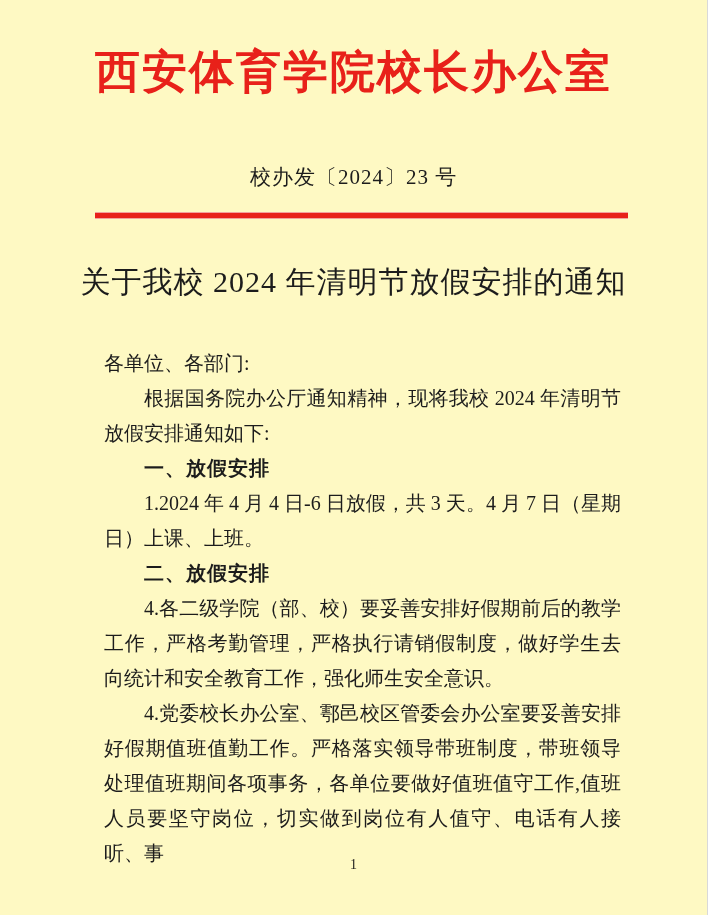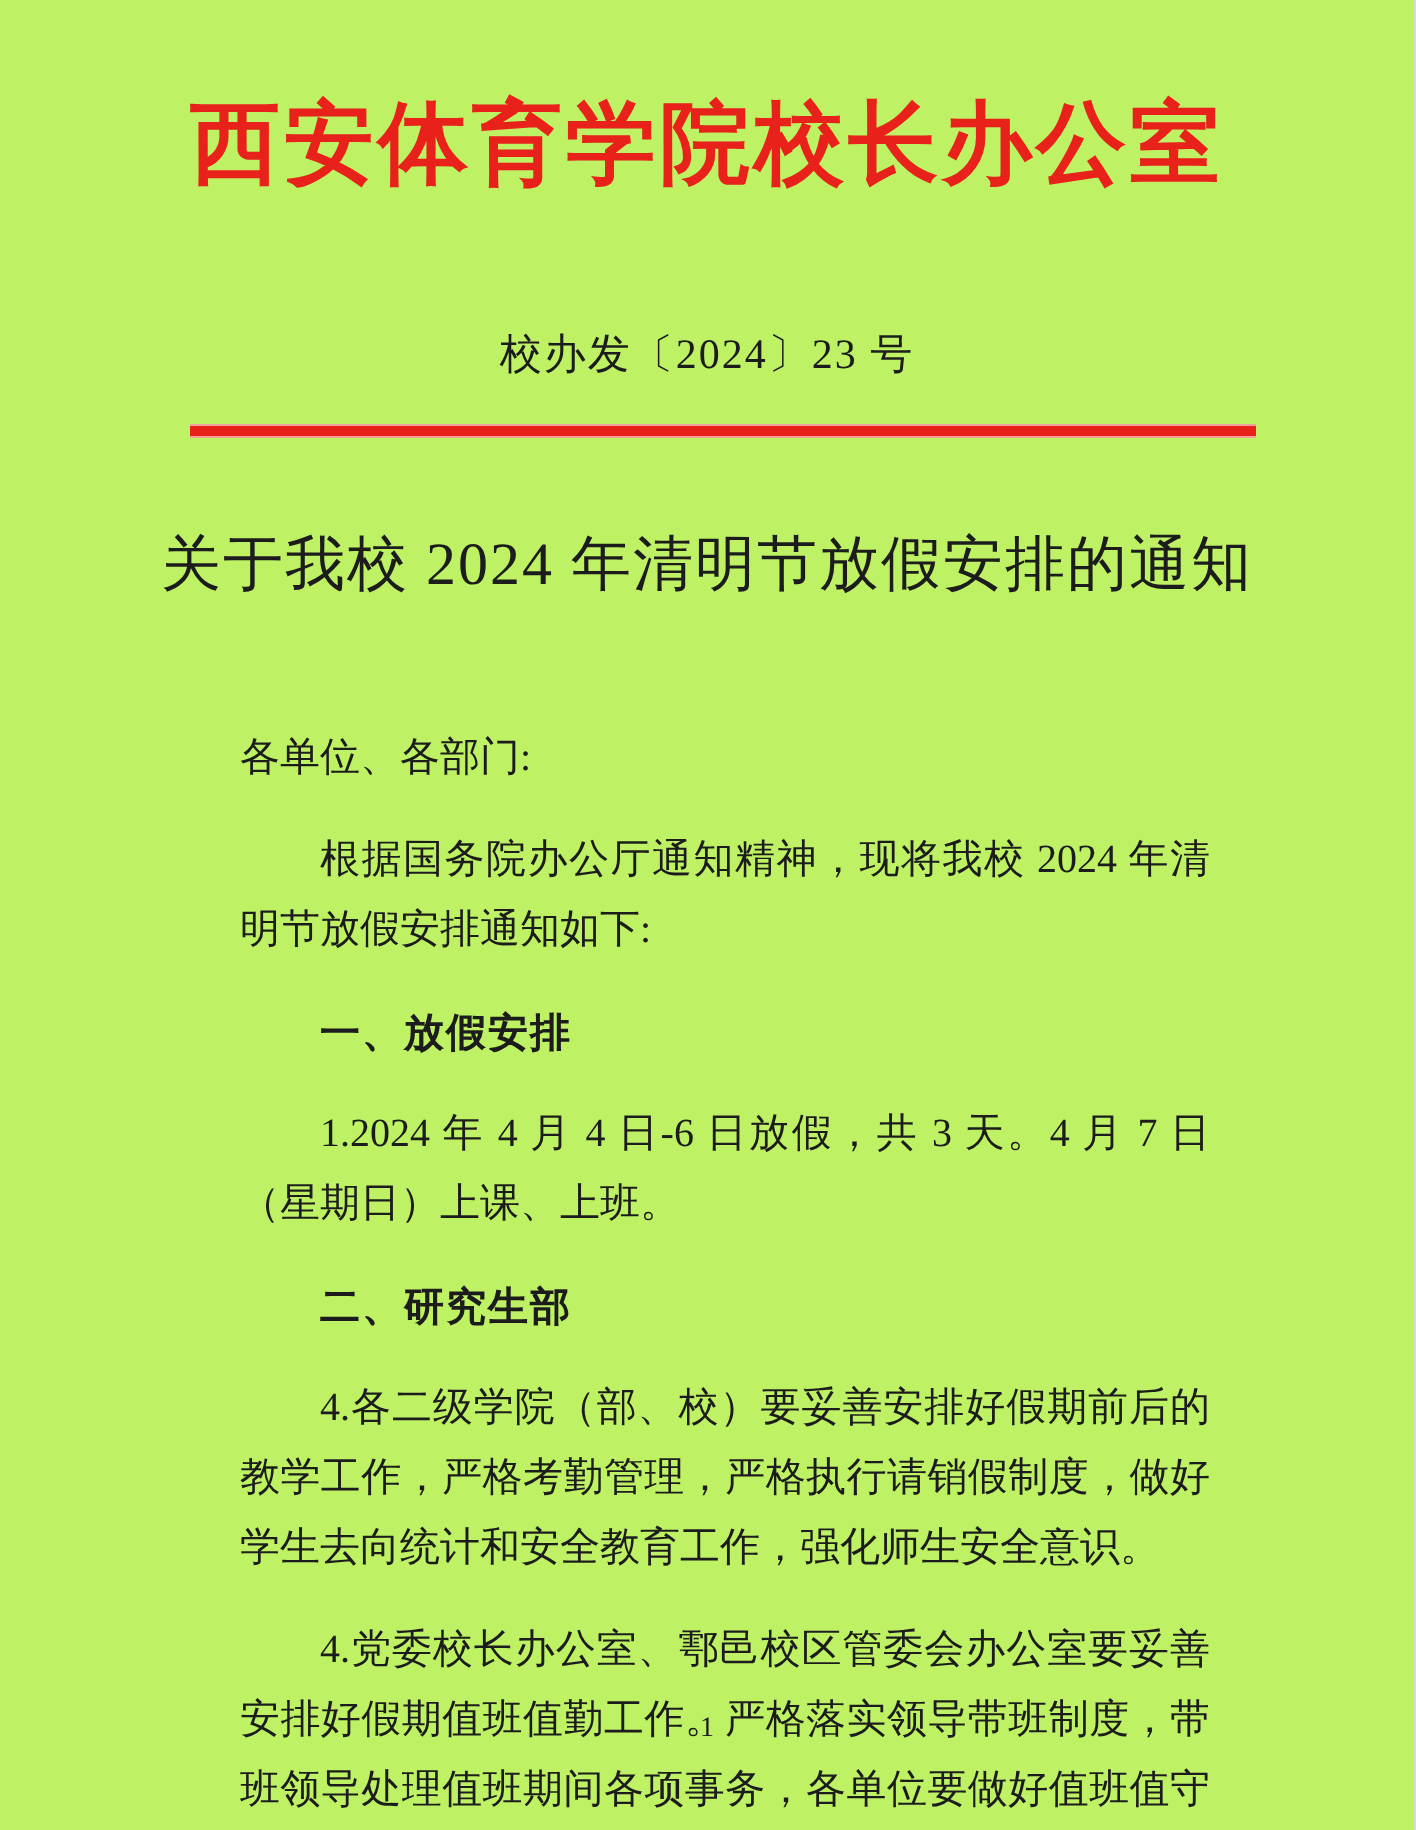--- a/index.html
+++ b/index.html
@@ -6,21 +6,21 @@
   html, body { margin: 0; padding: 0; }
   body {
     width: 708px; height: 915px;
     background: #ffffff;
     font-family: "Liberation Serif", "DejaVu Serif", serif;
     color: var(--ink);
   }
   .page {
     position: relative;
     width: 708px; height: 915px;
-    background: #bef264;
+    background: #fef9c3;
     border-right: 1px solid #d9d9d9;
     box-sizing: border-box;
     overflow: hidden;
   }
   .org-title {
     position: absolute; top: 42px; left: 0; width: 100%;
     text-align: center;
     color: var(--red);
     font-size: 45px; font-weight: bold;
     letter-spacing: 2px;
@@ -47,21 +47,21 @@
     white-space: nowrap;
   }
   .content {
     position: absolute; top: 346px; left: 104px;
     width: 517px;
     font-size: 20px;
     line-height: 35px;
     text-align: justify;
     text-justify: inter-ideograph;
   }
-  .para { margin: 16px; text-indent: 2em; }
+  .para { margin: 0; text-indent: 2em; }
   .para.salutation { text-indent: 0; }
   .para.heading {
     font-weight: bold;
     font-family: "DejaVu Sans", "Liberation Sans", sans-serif;
     text-align: left;
     letter-spacing: 1px;
   }
   .page-number {
     position: absolute; top: 857px; left: 0; width: 100%;
     text-align: center;
@@ -79,20 +79,20 @@
 
   <div class="red-divider"></div>
 
   <div class="notice-title">关于我校 2024 年清明节放假安排的通知</div>
 
   <div class="content">
       <p class="para salutation">各单位、各部门:</p>
       <p class="para para">根据国务院办公厅通知精神，现将我校 2024 年清明节放假安排通知如下:</p>
       <p class="para heading">一、放假安排</p>
       <p class="para para">1.2024 年 4 月 4 日-6 日放假，共 3 天。4 月 7 日（星期日）上课、上班。</p>
-      <p class="para heading">二、研究生部</p>
+      <p class="para heading">二、放假安排</p>
       <p class="para para">4.各二级学院（部、校）要妥善安排好假期前后的教学工作，严格考勤管理，严格执行请销假制度，做好学生去向统计和安全教育工作，强化师生安全意识。</p>
       <p class="para para">4.党委校长办公室、鄠邑校区管委会办公室要妥善安排好假期值班值勤工作。严格落实领导带班制度，带班领导处理值班期间各项事务，各单位要做好值班值守工作,值班人员要坚守岗位，切实做到岗位有人值守、电话有人接听、事</p>
     </div>
 
   <div class="page-number">1</div>
 
 </div>
 
 </body></html>

